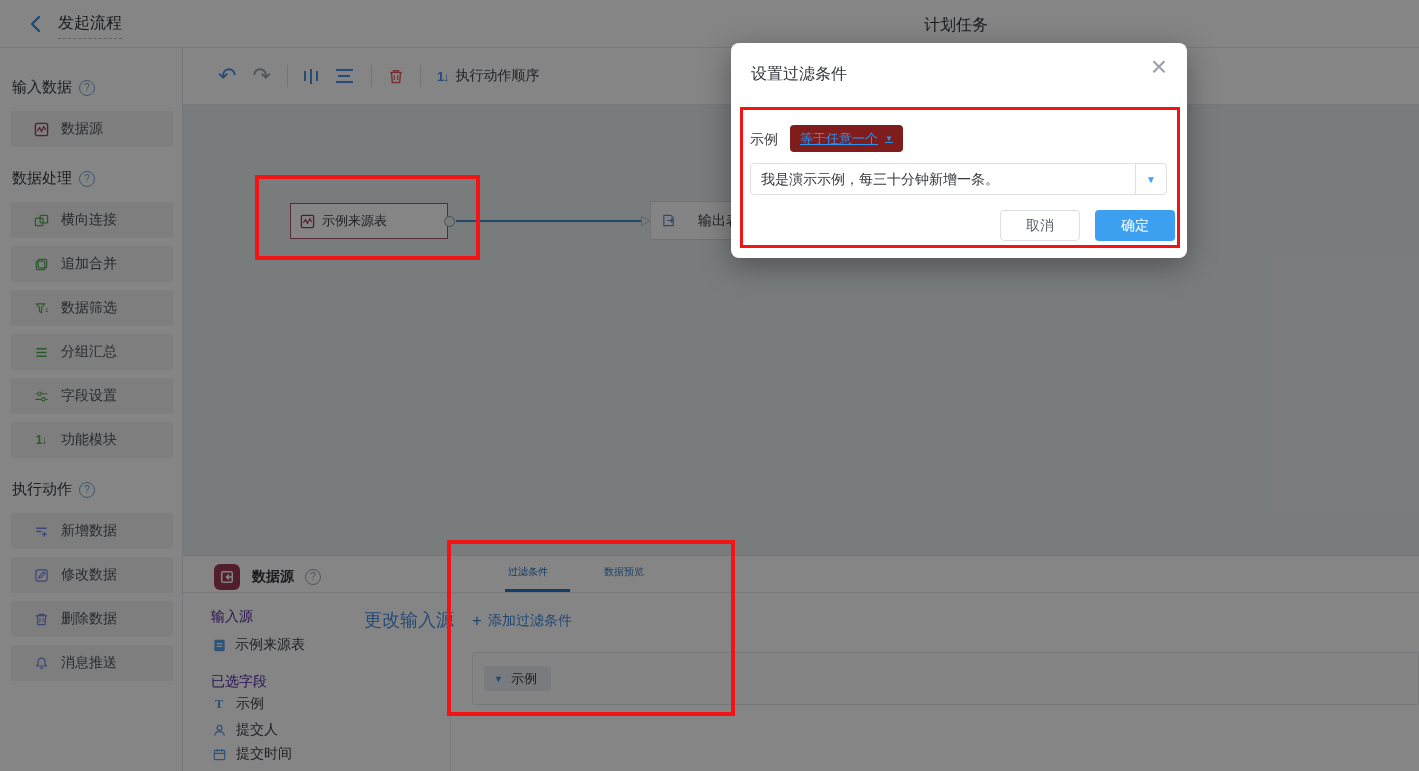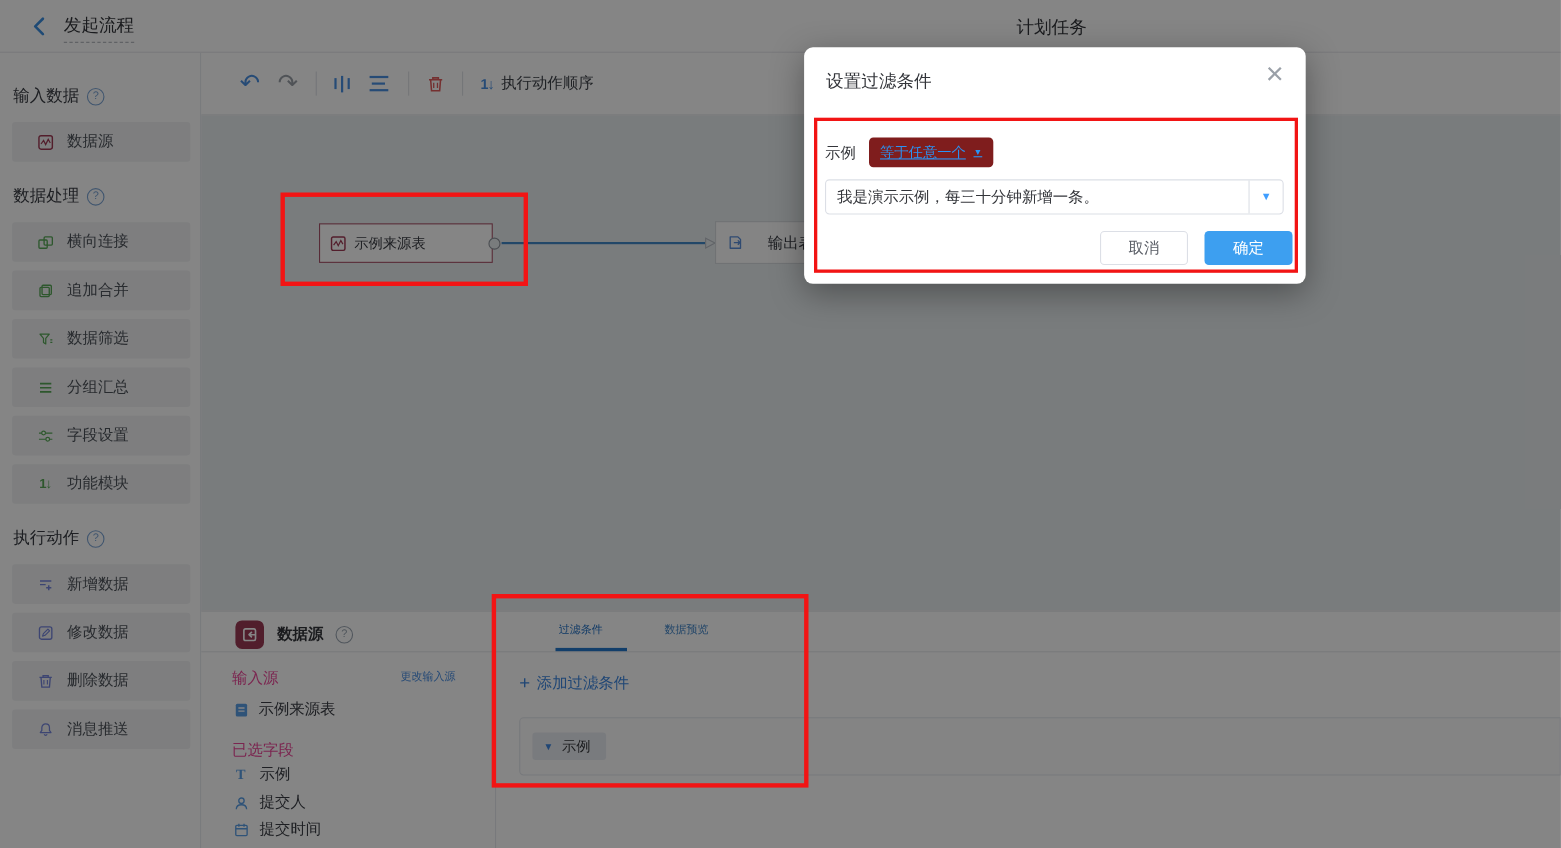--- a/index.html
+++ b/index.html
@@ -62,23 +62,23 @@
   
   .panel { position:absolute; left:183px; top:555px; width:1236px; height:216px; background:#fff; z-index:1; }
   .panel-topline { position:absolute; left:0; top:0; width:100%; height:1px; background:#dfe2e6; }
   .panel-hline { position:absolute; left:0; top:37px; width:100%; height:1px; background:#e6e9ed; }
   .panel-vline { position:absolute; left:267px; top:0; width:1px; height:216px; background:#e6e9ed; }
 
   .ds-icbox { position:absolute; left:31px; top:9px; width:26px; height:26px; background:#9c3b55;
               border-radius:6px; display:flex; align-items:center; justify-content:center; }
   .ds-title { position:absolute; left:69px; top:13px; font-size:14px; color:#33353a; font-weight:bold; }
   .ds-q { position:absolute; left:122px; top:14px; }
-  .lab { font-size:14px; color:#ec4899; }
+  .lab { font-size:14px; color:#4c1d95; }
   .p-inlab { position:absolute; left:28px; top:53px; }
-  .p-change { position:absolute; left:181px; top:53px; font-size:10px; color:#4b8fe2; cursor:pointer; }
+  .p-change { position:absolute; left:181px; top:53px; font-size:18px; color:#4b8fe2; cursor:pointer; }
   .p-src { position:absolute; left:28px; top:81px; display:flex; align-items:center; gap:8px;
            font-size:14px; color:#3a3d44; }
   .p-selected { position:absolute; left:28px; top:118px; }
   .fld { position:absolute; left:28px; display:flex; align-items:center; gap:9px; font-size:14px;
          color:#3a3d44; }
   .fld .fic { width:16px; height:16px; color:#5b9fe6; display:flex; align-items:center; justify-content:center; }
   .t-glyph { font-size:13px; font-weight:bold; color:#5b9fe6; font-family:"Liberation Serif","DejaVu Serif",serif; }
 
   .tab { position:absolute; top:10px; font-size:10px; cursor:pointer; }
   .tab1 { left:325px; color:#1f6fc4; }

